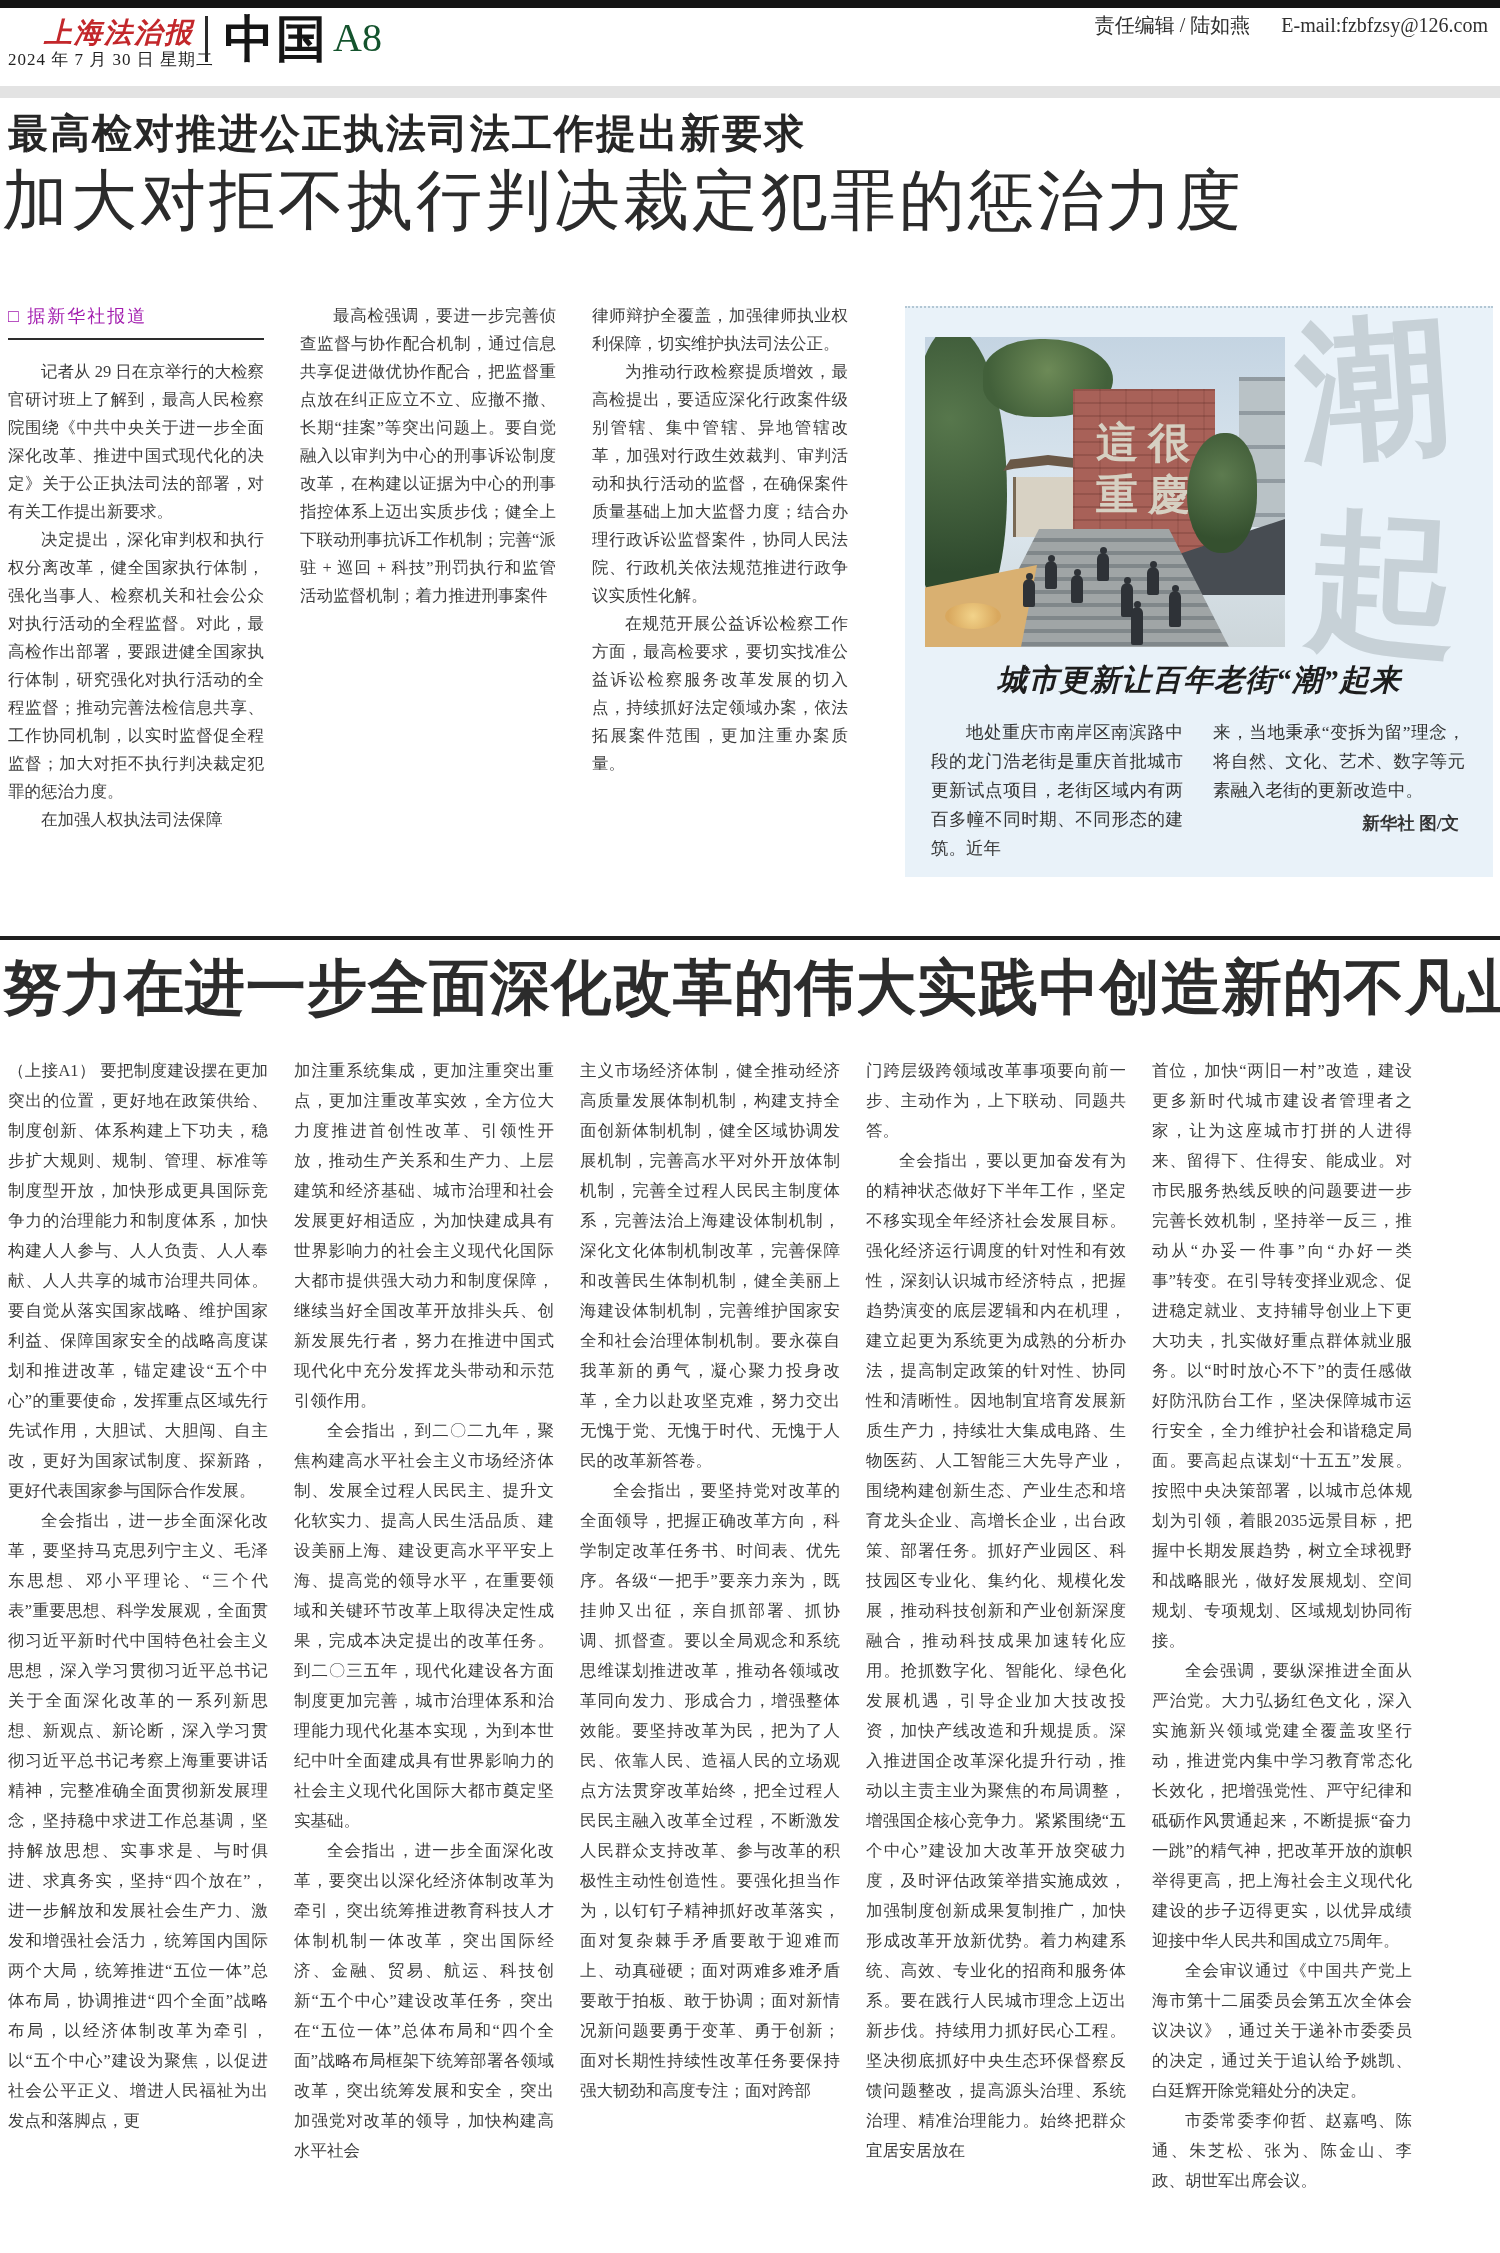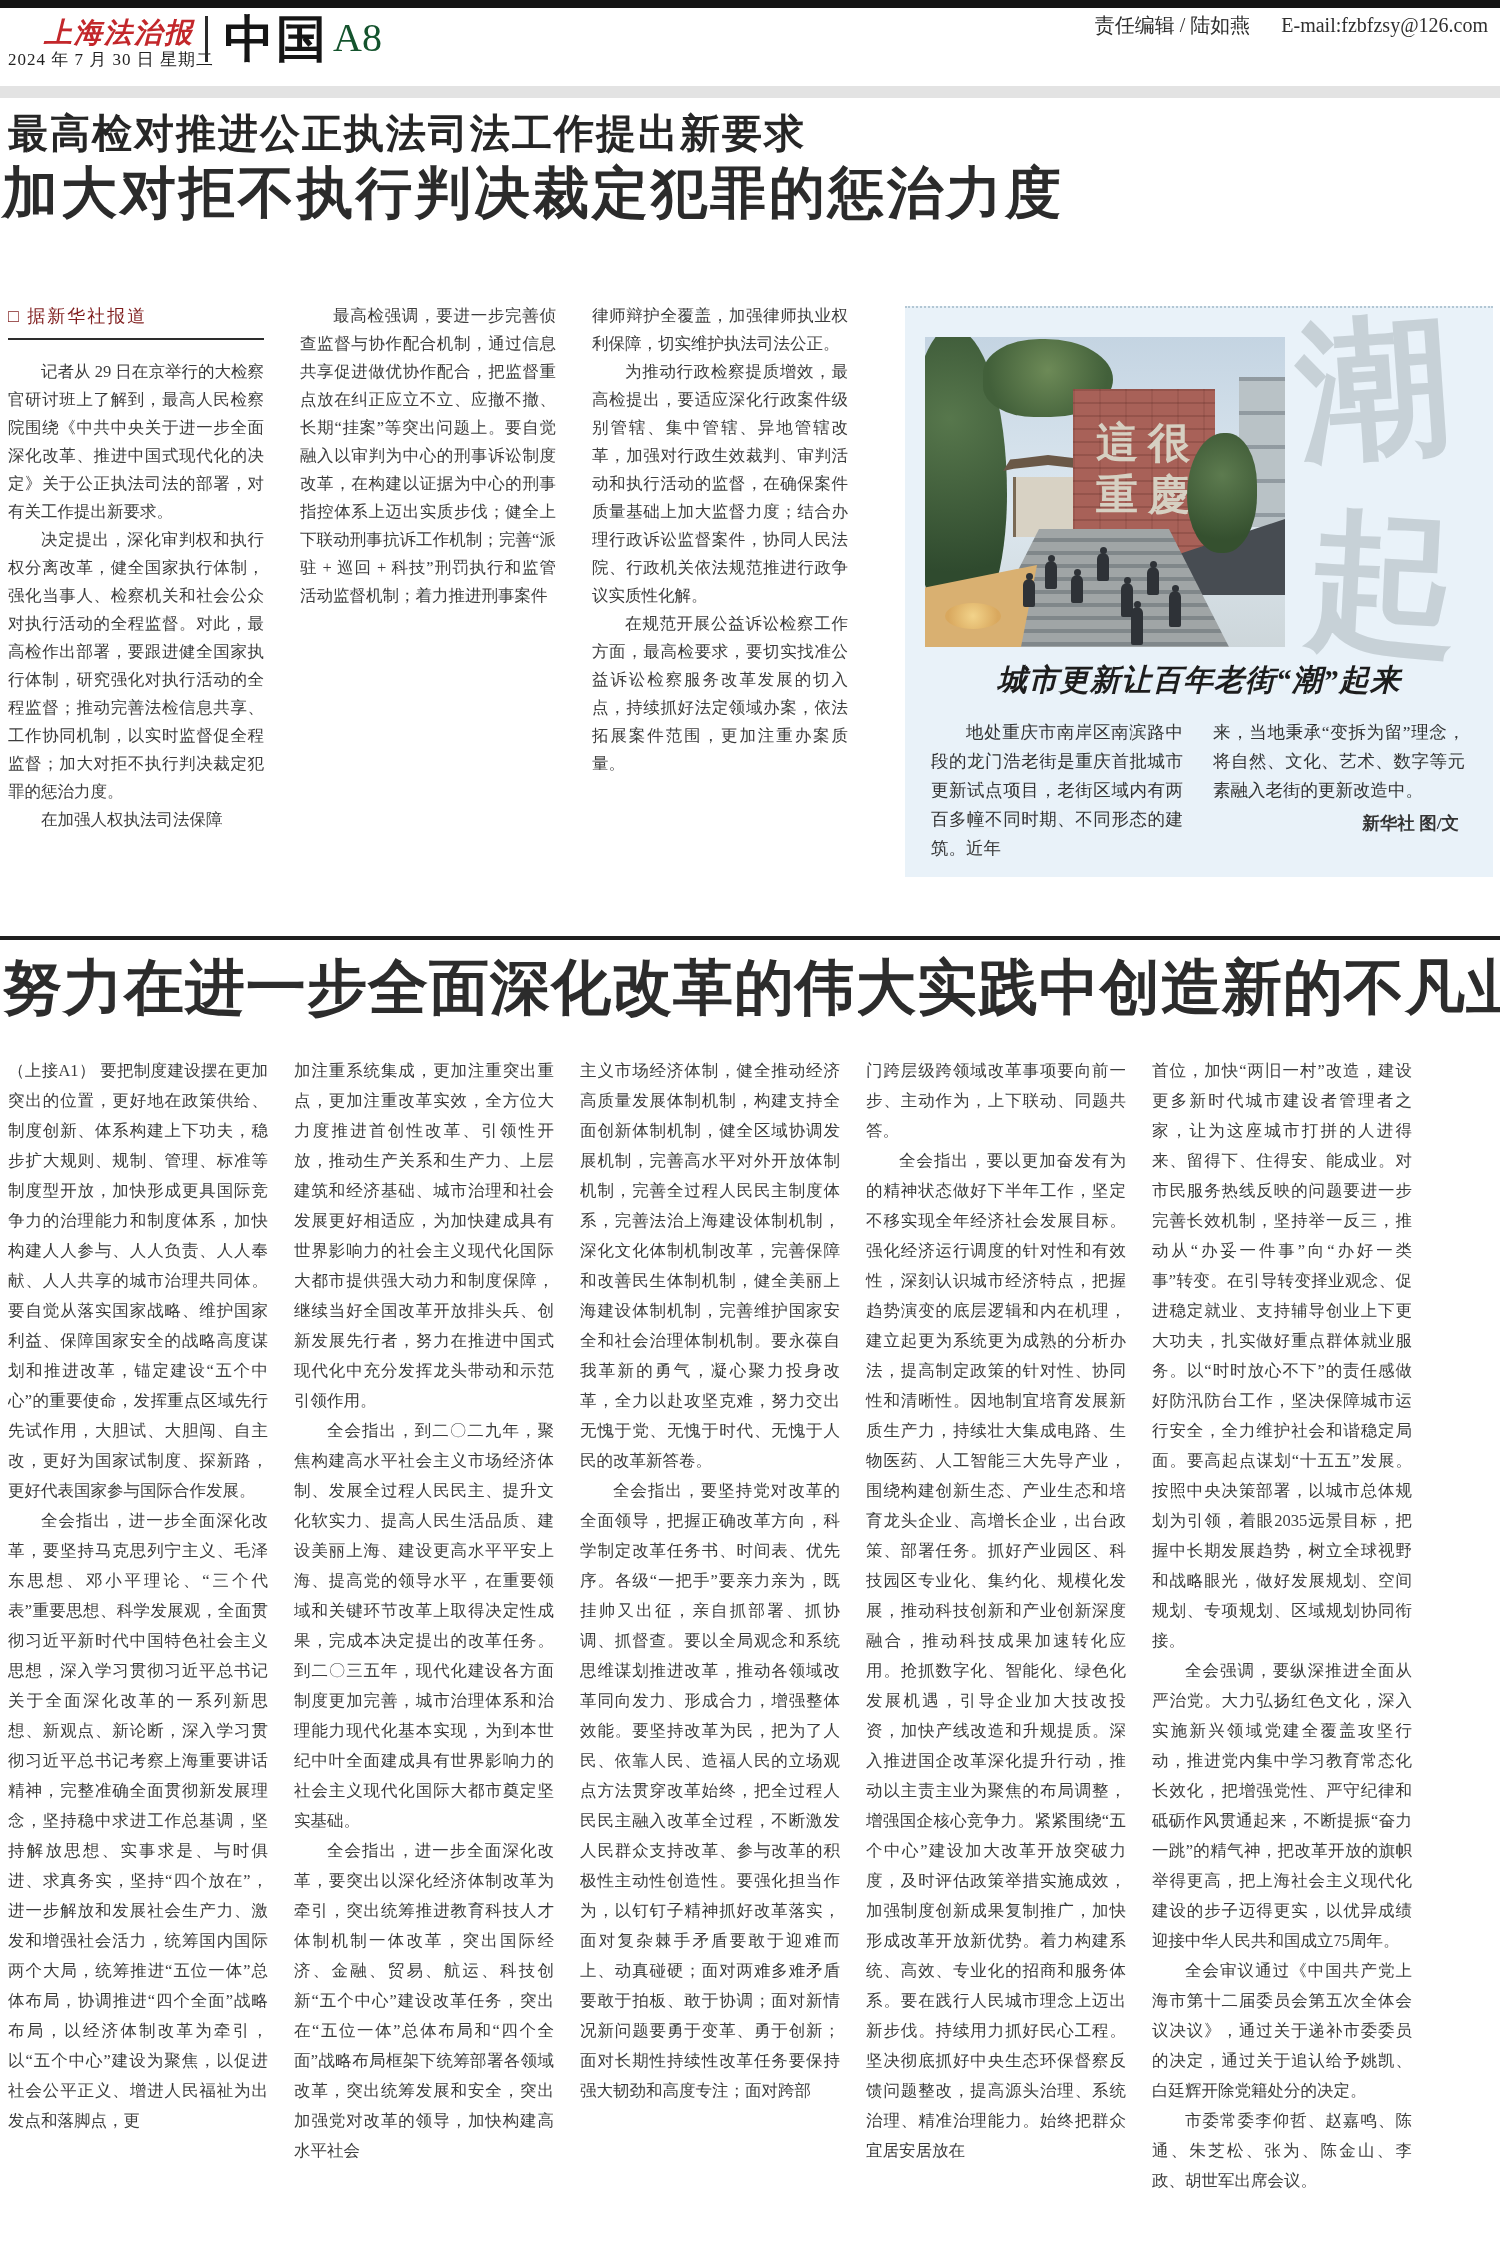--- a/index.html
+++ b/index.html
@@ -11,26 +11,26 @@
         color:#c3272b;letter-spacing:2px;}
   .date{position:absolute;left:8px;top:48px;font-size:17px;color:#1f1f1f;letter-spacing:1px;}
   .vdiv{position:absolute;left:205px;top:16px;width:3px;height:46px;background:#2a2a2a;}
   .section{position:absolute;left:224px;top:6px;font-size:50px;font-weight:900;color:#151515;letter-spacing:2px;}
   .pageno{position:absolute;left:333px;top:14px;font-size:40px;color:#14532d;}
   .editor{position:absolute;right:12px;top:12px;font-size:20px;color:#2e2e2e;}
   .editor .em{margin-left:26px;}
   .greyband{position:absolute;left:0;top:86px;width:100%;height:12px;background:#e3e3e3;}
   
   .kicker{position:absolute;left:8px;top:106px;font-size:40px;font-weight:700;color:#262626;letter-spacing:2px;}
-  .headline1{position:absolute;left:2px;top:156px;width:1496px;font-size:56px;font-weight:700;
+  .headline1{position:absolute;left:2px;top:156px;width:1496px;font-size:66px;font-weight:400;
              color:#2b2b2b;letter-spacing:3px;white-space:nowrap;}
   .a1col{position:absolute;top:302px;width:256px;font-size:16.5px;line-height:28px;
          text-align:justify;color:#3c3c3c;}
   .a1c1{left:8px;} .a1c2{left:300px;} .a1c3{left:592px;}
-  .srcline{font-size:18px;color:#7f1d1d;margin:0 0 8px 0;letter-spacing:2px;}
+  .srcline{font-size:18px;color:#a21caf;margin:0 0 8px 0;letter-spacing:2px;}
   .srcrule{height:2px;background:#2d2d2d;margin:0 0 18px 0;}
   .para{margin:0;text-indent:2em;}
   .para.cont{text-indent:0;}
   
   .photobox{position:absolute;left:905px;top:306px;width:588px;height:569px;background:#e9f2f9;
             border-top:2px dotted #b3c7d4;}
   .photo{position:absolute;left:20px;top:29px;width:360px;height:310px;overflow:hidden;background:#cfdce8;}
   .sky{position:absolute;inset:0;background:linear-gradient(180deg,#c4d4e2 0%,#dde8f0 55%,#cdd6da 100%);}
   .brick{position:absolute;left:148px;top:52px;width:142px;height:180px;background:#a86158;
          background-image:repeating-linear-gradient(180deg,rgba(60,20,15,.18) 0 2px,rgba(255,255,255,0) 2px 13px),

